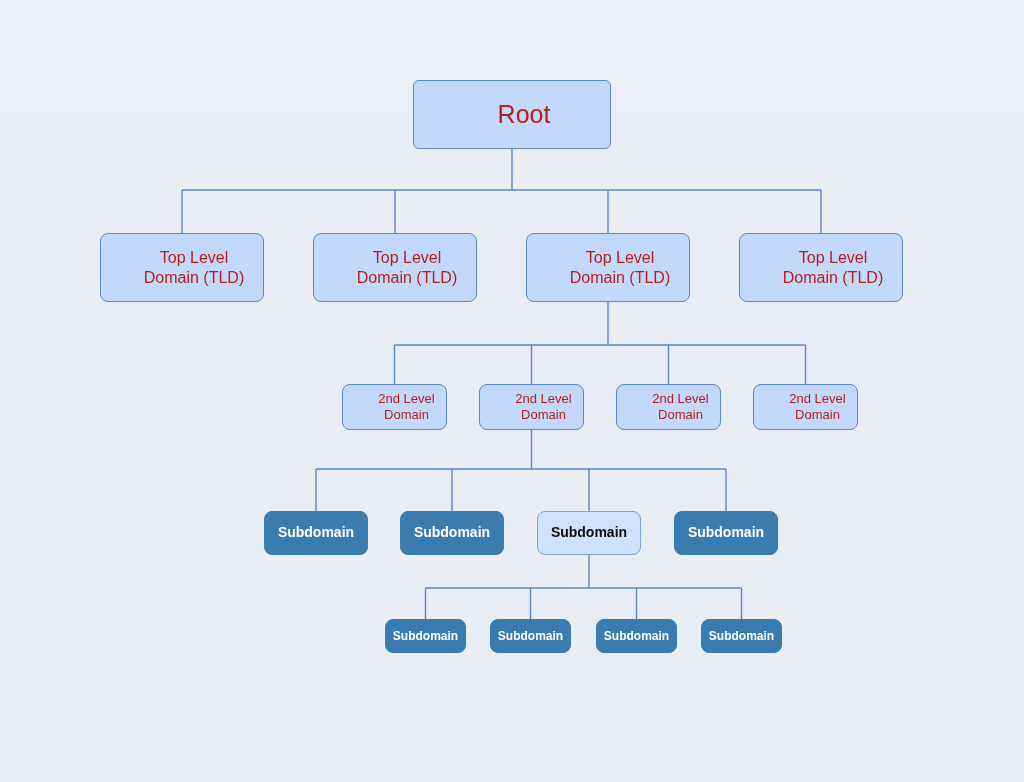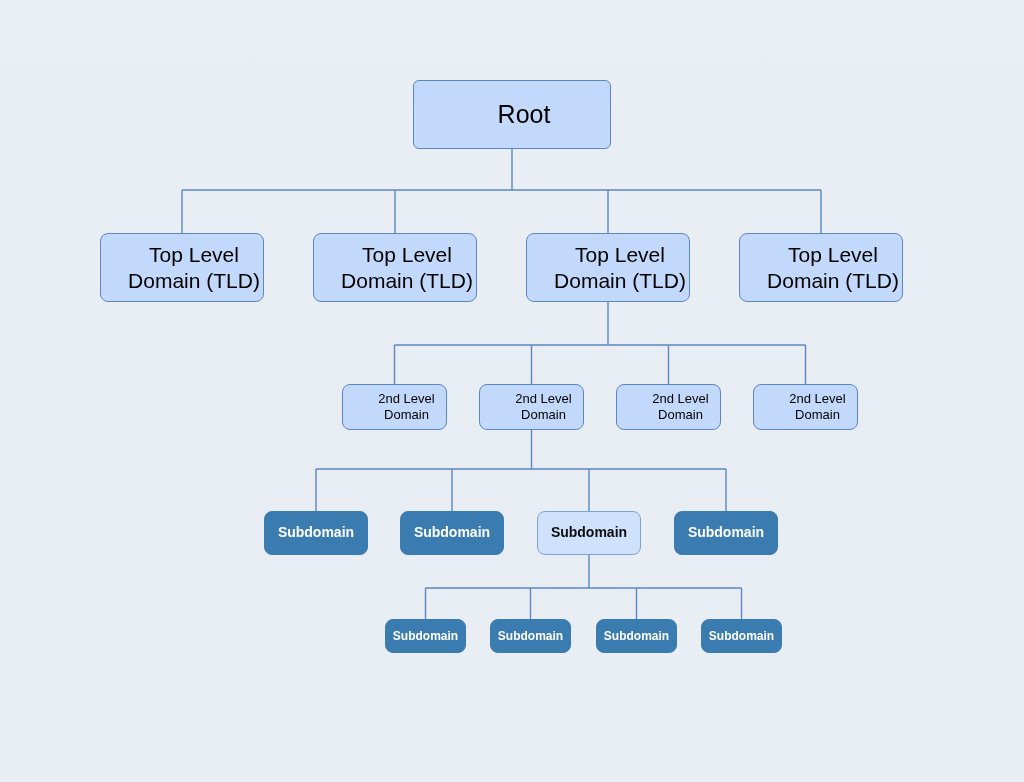--- a/index.html
+++ b/index.html
@@ -35,38 +35,38 @@
     align-items: center;
     justify-content: center;
     text-align: center;
     border-radius: 8px;
     line-height: 1.22;
     white-space: pre-line;
   }
   .node.light {
     background: #c3d9fb;
     border: 1px solid #5b87c4;
-    color: #000000;
+    color: #b91c1c;
     padding-left: 24px;
   }
   .node.dark {
     background: #3b7cb0;
     border: 1px solid #3b7cb0;
     color: #ffffff;
   }
   .node.highlight {
     background: #cfe2fd;
     border: 1px solid #7ba3d4;
     color: #0d0d0d;
   }
   .node.root {
     border-radius: 6px;
   }
   .node.lvl-root   { font-size: 25px; }
-  .node.lvl-tld    { font-size: 21px; }
+  .node.lvl-tld    { font-size: 16px; }
   .node.lvl-second { font-size: 13px; font-weight: normal; }
   .node.lvl-sub    { font-size: 14px; font-weight: bold; }
   .node.lvl-sub2   { font-size: 12px; font-weight: bold; }
 </style>
 </head>
 <body>
 
 <div id="diagram-canvas">
   <svg id="connector-layer" width="1024" height="782" viewBox="0 0 1024 782" aria-hidden="true">
       <line x1="512" y1="149" x2="512" y2="190" stroke="#5b87c4" stroke-width="1.4"></line>

